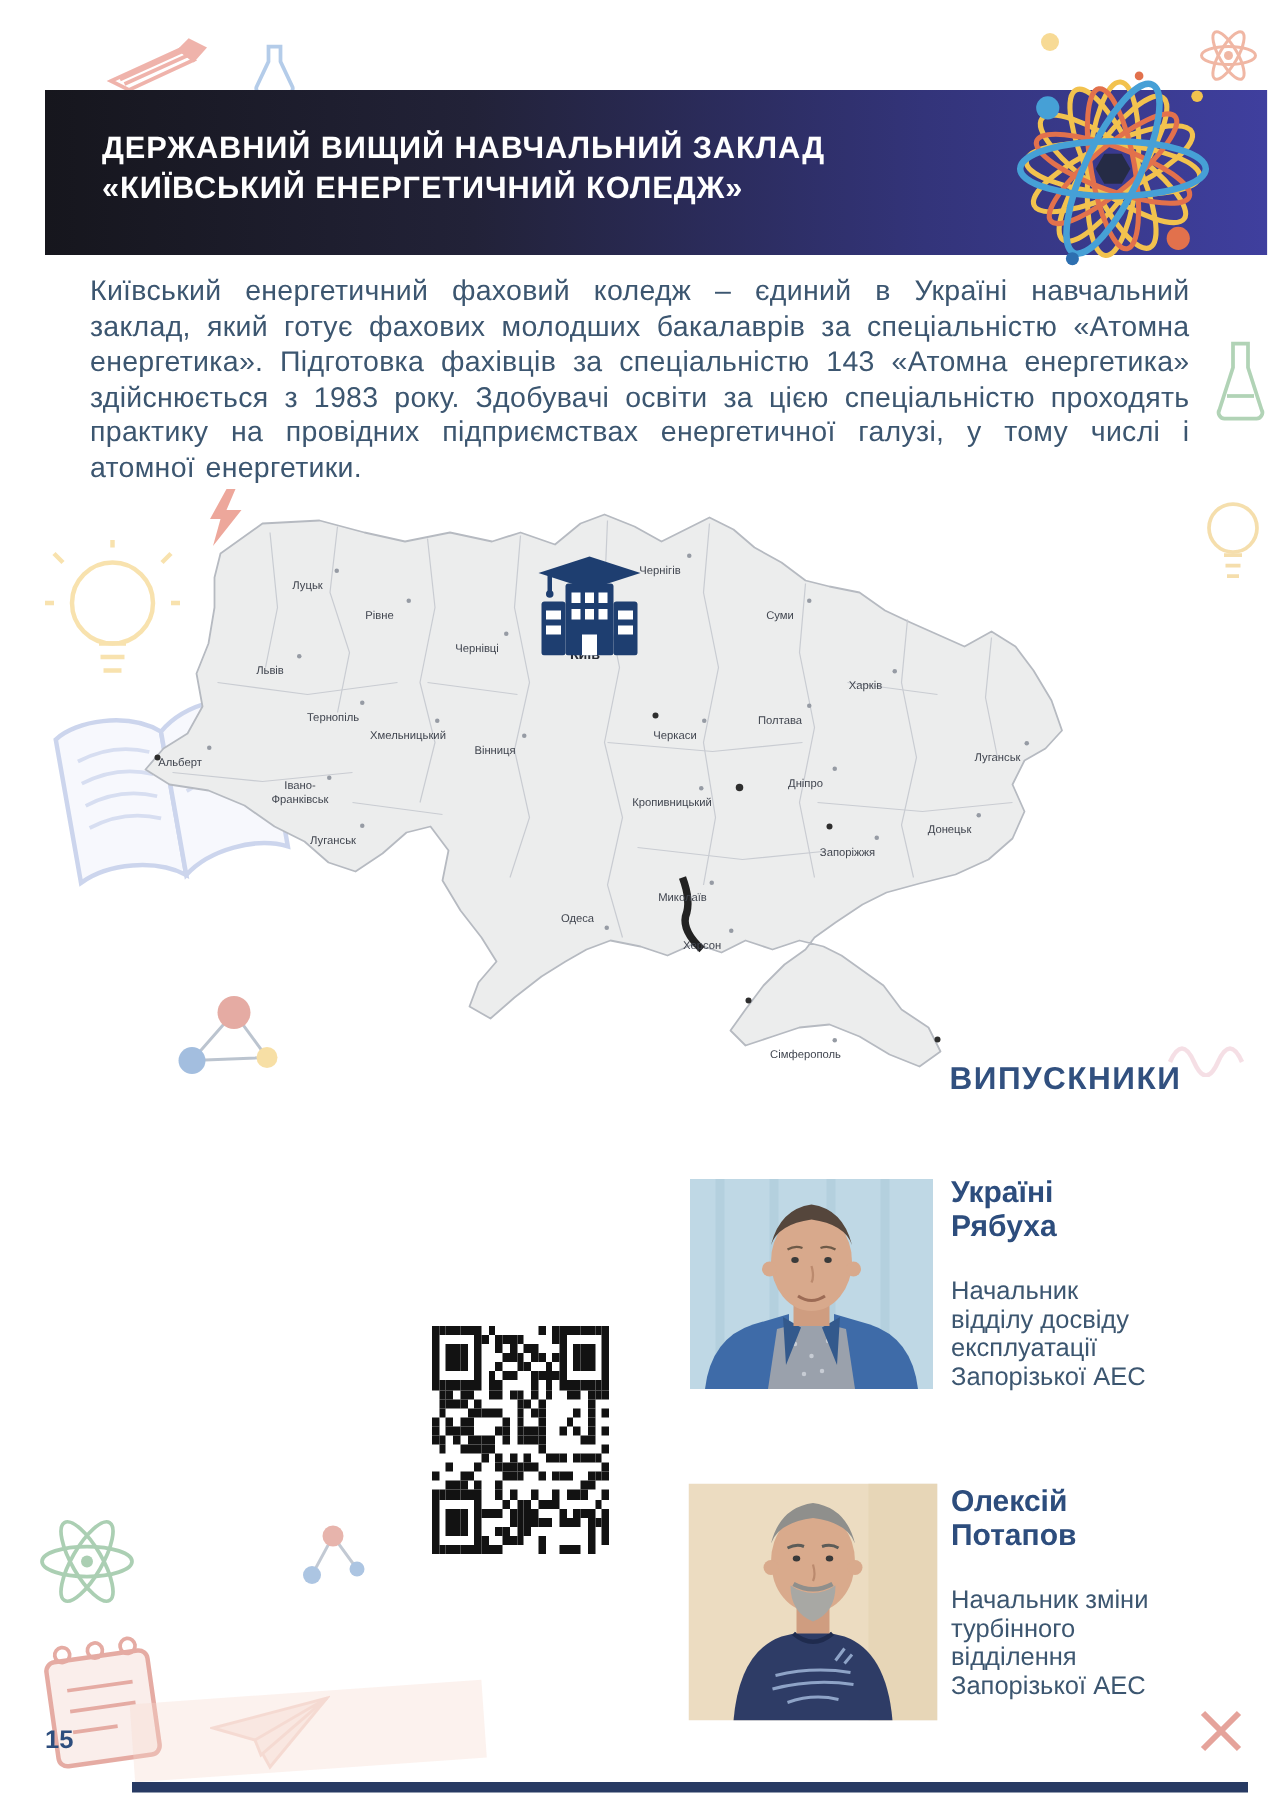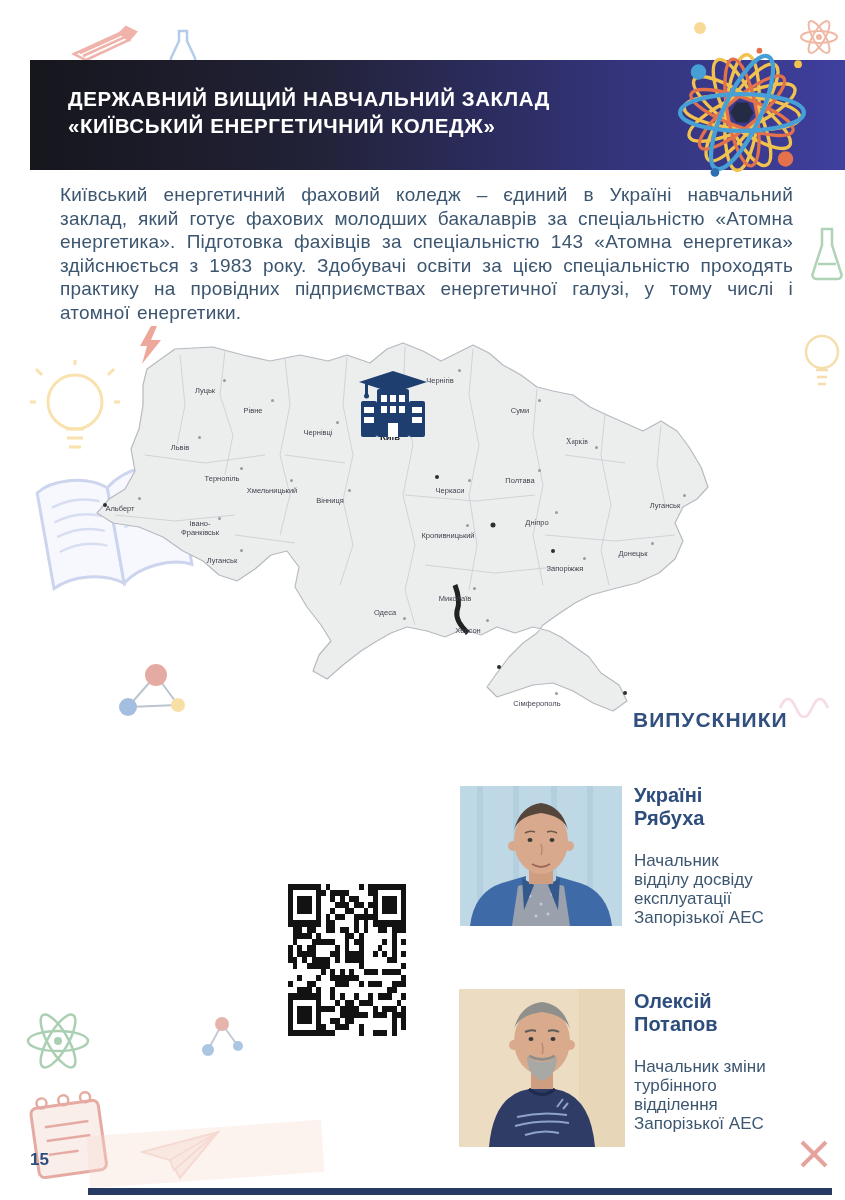--- a/index.html
+++ b/index.html
@@ -222,21 +222,21 @@
         <i class="cdot" style="left: 138px; top: 44px;"></i>
         <span class="city" style="left: 168px; top: 75px;">Рівне</span>
         <i class="cdot" style="left: 186px; top: 64px;"></i>
         <span class="city" style="left: 233px; top: 97px;">Чернівці</span>
         <i class="cdot" style="left: 251px; top: 86px;"></i>
         <span class="city b" style="left: 305px; top: 102px;">Київ</span>
         <span class="city" style="left: 355px; top: 45px;">Чернігів</span>
         <i class="cdot" style="left: 373px; top: 34px;"></i>
         <span class="city" style="left: 435px; top: 75px;">Суми</span>
         <i class="cdot" style="left: 453px; top: 64px;"></i>
-        <span class="city" style="left: 492px; top: 106px; font-family: Liberation Serif, serif;">Харків</span>
+        <span class="city" style="left: 492px; top: 122px;">Харків</span>
         <i class="cdot" style="left: 510px; top: 111px;"></i>
         <span class="city" style="left: 435px; top: 145px;">Полтава</span>
         <i class="cdot" style="left: 453px; top: 134px;"></i>
         <span class="city" style="left: 580px; top: 170px;">Луганськ</span>
         <i class="cdot" style="left: 598px; top: 159px;"></i>
         <span class="city" style="left: 548px; top: 218px;">Донецьк</span>
         <i class="cdot" style="left: 566px; top: 207px;"></i>
         <span class="city" style="left: 452px; top: 187px;">Дніпро</span>
         <i class="cdot" style="left: 470px; top: 176px;"></i>
         <span class="city" style="left: 480px; top: 233px;">Запоріжжя</span>

